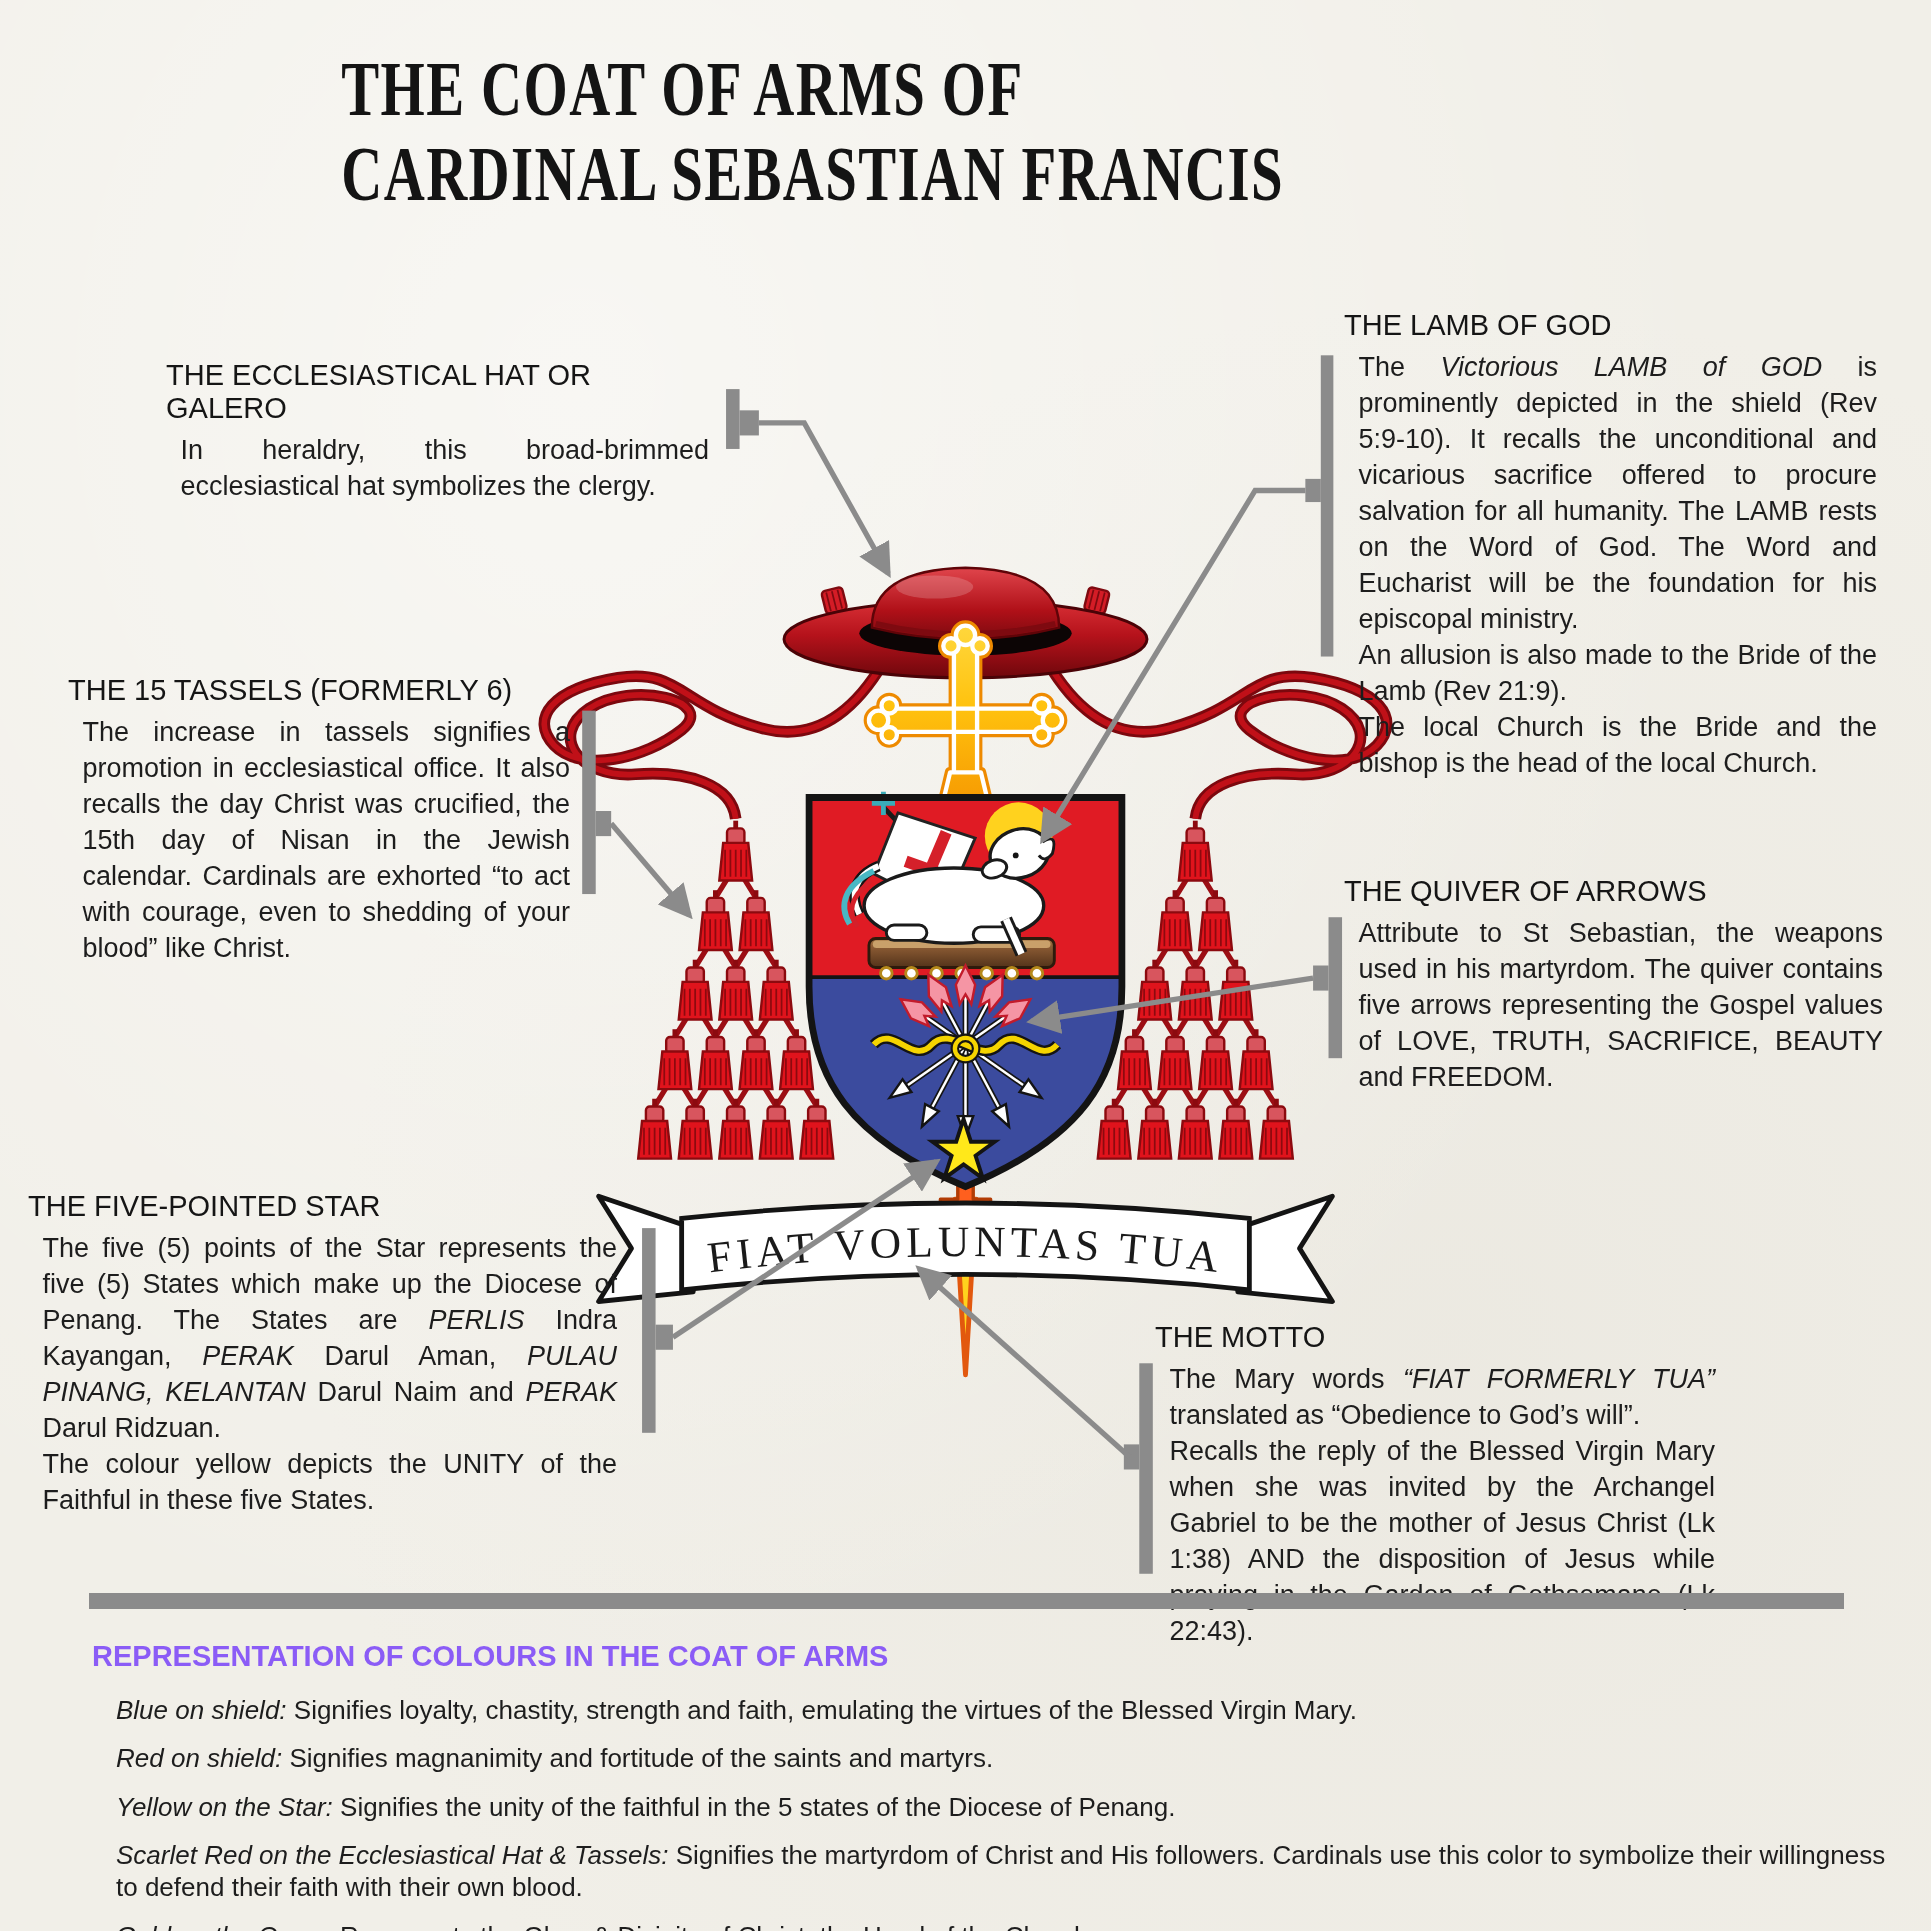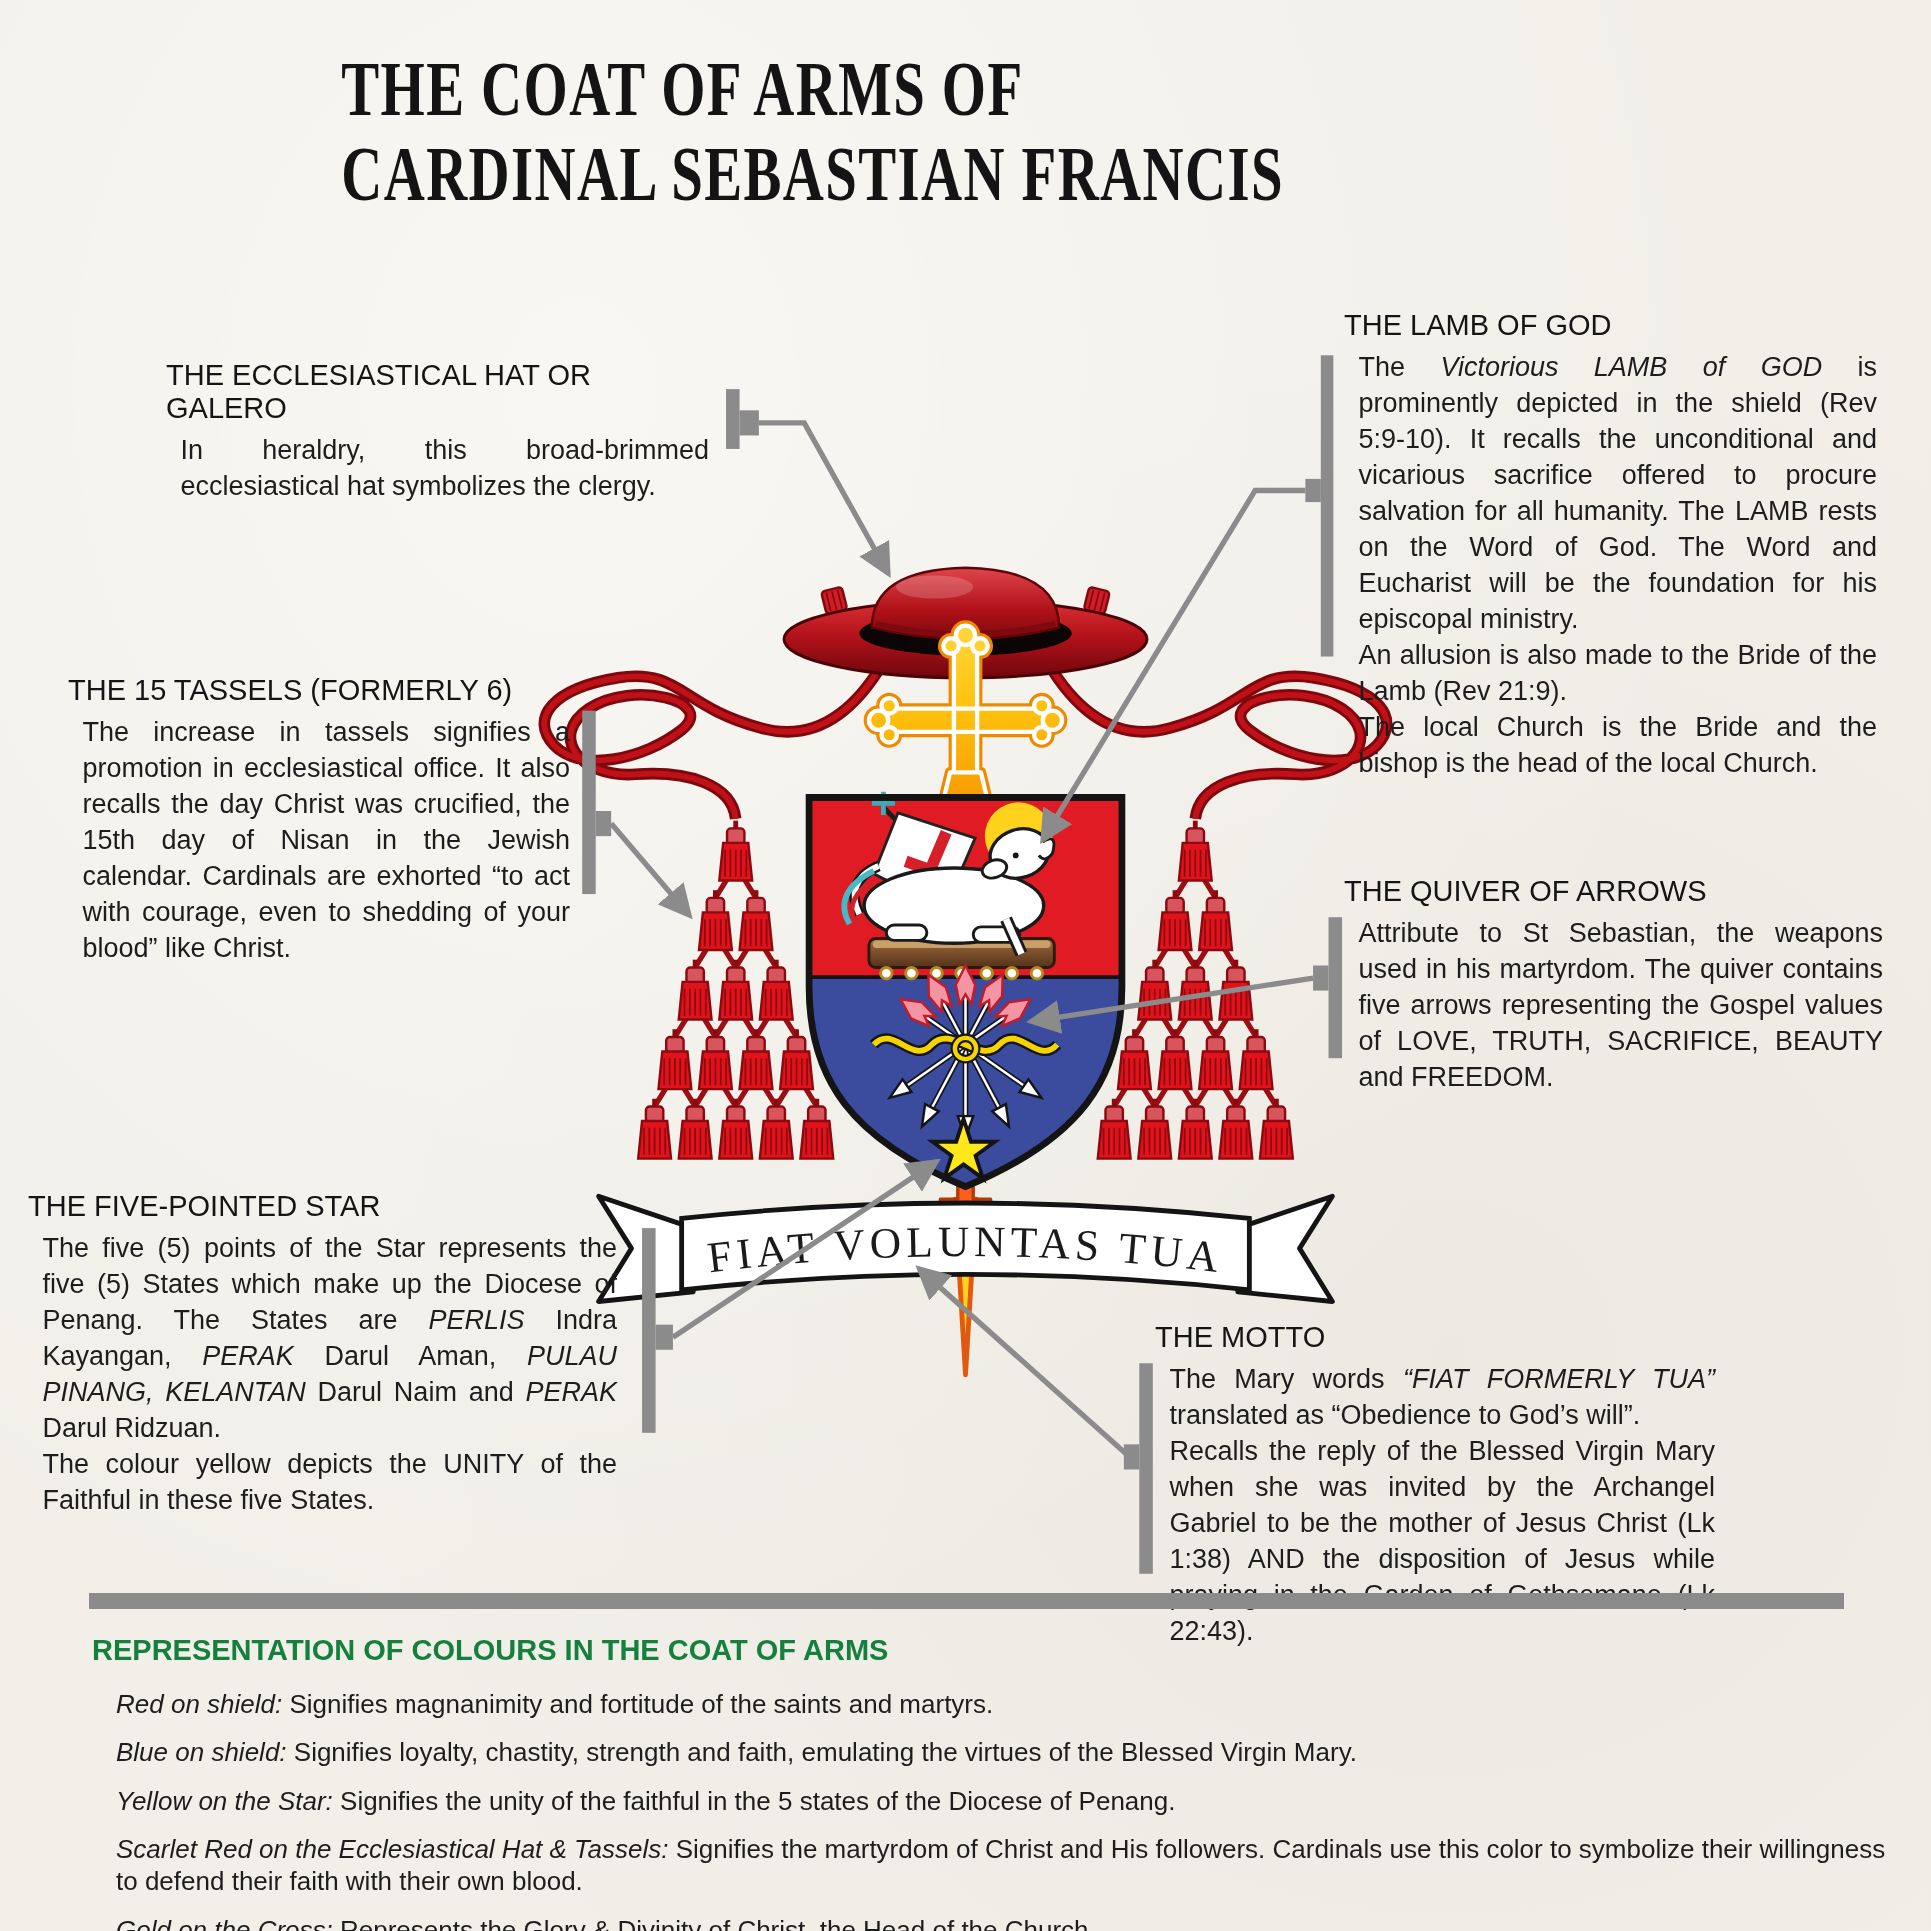--- a/index.html
+++ b/index.html
@@ -21,21 +21,21 @@
     font-size:79px;line-height:85px;letter-spacing:1.9px;white-space:nowrap;
     transform:scaleX(.72);transform-origin:50% 50%;
   }
   .anno-h{font-weight:400;font-size:29px;line-height:33px;color:#151515;margin:0 0 6.8px 0;}
   .anno-b{font-size:27px;line-height:36px;text-align:justify;margin:0;}
   .anno-b p{margin:0;}
   .bi{font-weight:400;font-style:italic;}
   .indent{margin-left:14.5px;}
   .divider{left:89px;top:1593px;width:1755px;height:16.4px;background:#8b8b8b;}
   .colours{left:92px;top:1634px;width:1801px;}
-  .colours .c-head{font-weight:700;font-size:29px;margin:0 0 21px 0;color:#15803d;}
+  .colours .c-head{font-weight:700;font-size:29px;margin:6px 0 21px 0;color:#8b5cf6;}
   .c-item{font-size:26px;line-height:32px;margin:0 0 16.4px 0;padding-left:24px;}
   svg{position:absolute;left:0;top:0;}
   text{font-family:"Liberation Serif", serif;}
 </style>
 </head>
 <body>
 
 <svg width="1931" height="1931" viewBox="0 0 2000 2000">
   <defs>
     <linearGradient id="redHat" x1="0" y1="0" x2="0" y2="1">
@@ -324,19 +324,19 @@
   <div class="anno-b indent">
     <p><span>The Mary words </span><span class="bi">“FIAT FORMERLY TUA”</span><span> translated as “Obedience to God’s will”.</span></p>
     <p>Recalls the reply of the Blessed Virgin Mary when she was invited by the Archangel Gabriel to be the mother of Jesus Christ (Lk 1:38) AND the disposition of Jesus while praying in the Garden of Gethsemane (Lk 22:43).</p>
   </div>
 </div>
 
 <div class="abs divider"></div>
 
 <div class="abs colours">
   <p class="c-head">REPRESENTATION OF COLOURS IN THE COAT OF ARMS</p>
+  <p class="c-item"><span class="bi">Blue on shield:</span><span> Signifies loyalty, chastity, strength and faith, emulating the virtues of the Blessed Virgin Mary.</span></p>
   <p class="c-item"><span class="bi">Red on shield:</span><span> Signifies magnanimity and fortitude of the saints and martyrs.</span></p>
-  <p class="c-item"><span class="bi">Blue on shield:</span><span> Signifies loyalty, chastity, strength and faith, emulating the virtues of the Blessed Virgin Mary.</span></p>
   <p class="c-item"><span class="bi">Yellow on the Star:</span><span> Signifies the unity of the faithful in the 5 states of the Diocese of Penang.</span></p>
   <p class="c-item"><span class="bi">Scarlet Red on the Ecclesiastical Hat &amp; Tassels:</span><span> Signifies the martyrdom of Christ and His followers. Cardinals use this color to symbolize their willingness to defend their faith with their own blood.</span></p>
   <p class="c-item"><span class="bi">Gold on the Cross:</span><span> Represents the Glory &amp; Divinity of Christ, the Head of the Church.</span></p>
 </div>
 
 
 </body></html>

